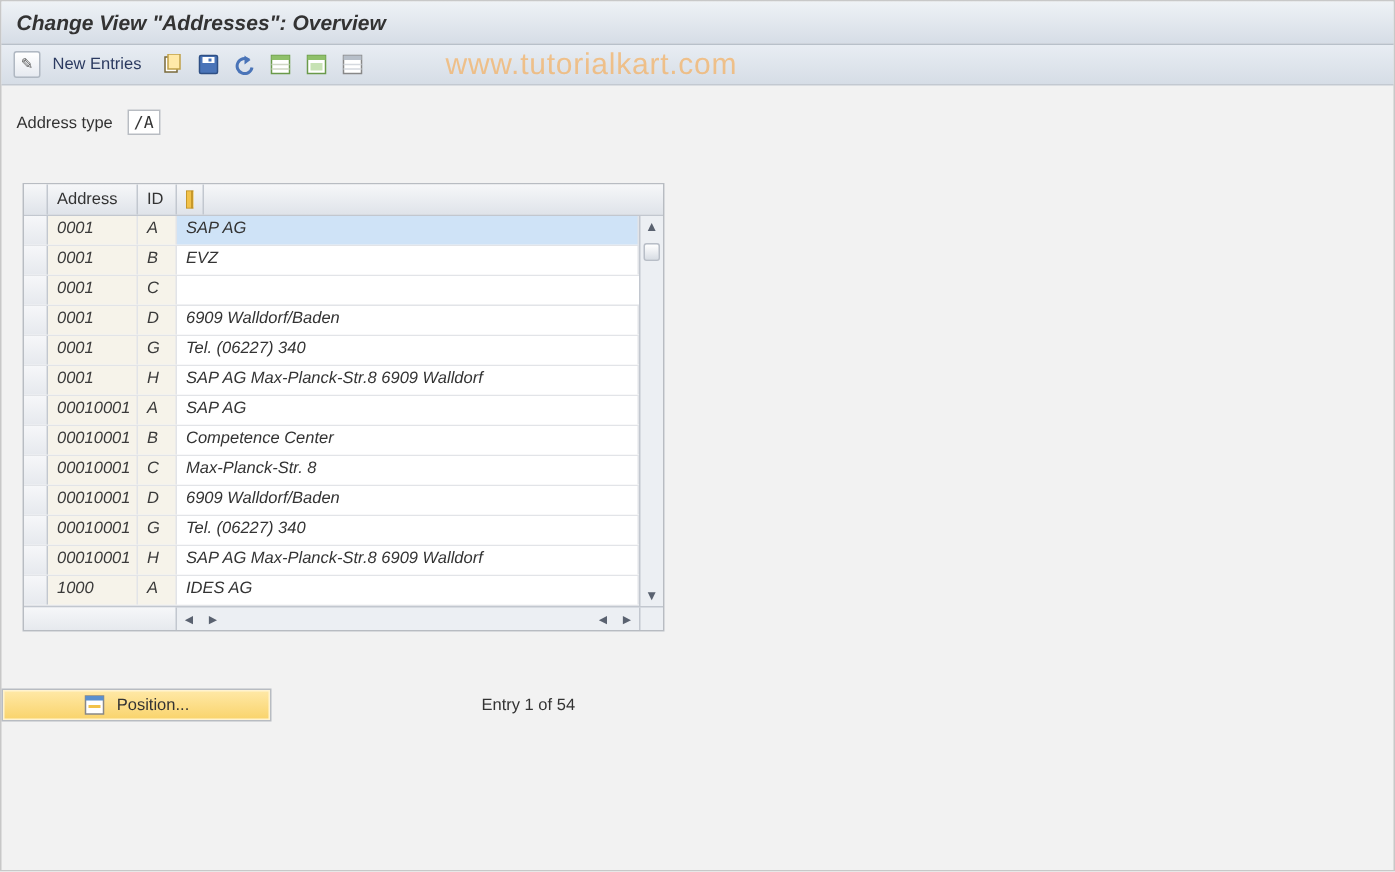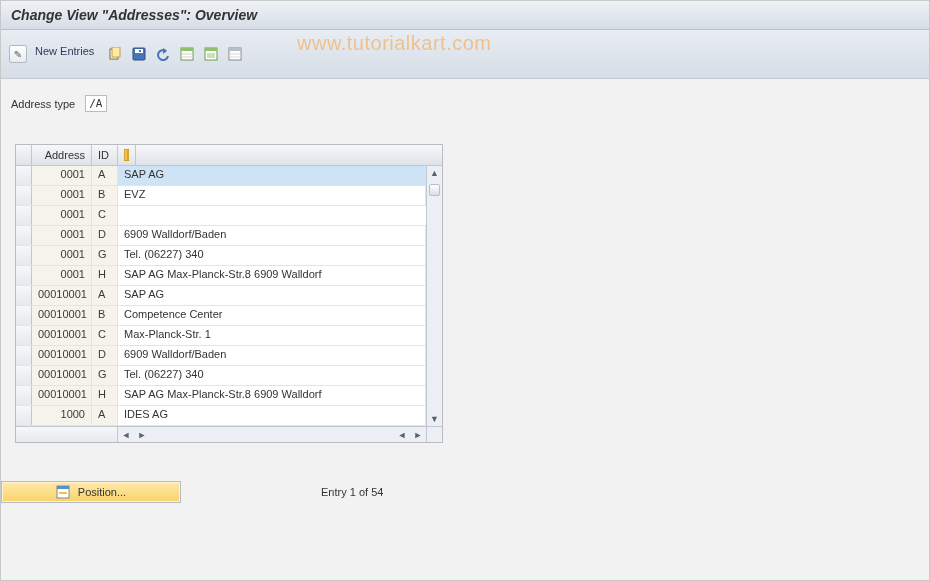--- a/index.html
+++ b/index.html
@@ -24,22 +24,23 @@
     padding: 6px 10px;
     font-weight: bold;
     font-style: italic;
     font-size: 14px;
     color: #333;
   }
   
   .toolbar {
     background: linear-gradient(#e8edf3, #d6dde6);
     border-bottom: 1px solid #c3c9d1;
-    padding: 15px 8px;
+    padding: 4px 8px;
     display: flex;
+    align-items: center;
     gap: 6px;
     position: relative;
   }
   .toolbar .btn {
     width: 18px; height: 18px;
     border: 1px solid #b0b8c2;
     background: linear-gradient(#fff,#e6eaf0);
     border-radius: 2px;
     display: inline-flex;
     align-items: center; justify-content: center;
@@ -97,30 +98,31 @@
   }
   .gh-cell {
     border-right: 1px solid #c2c7cf;
     padding: 4px 6px;
     font-size: 11px;
     color: #333;
     white-space: nowrap;
     overflow: hidden;
   }
   .sel-col { width: 16px; flex: 0 0 16px; background: linear-gradient(#f6f7f9,#dfe3e9);}
-  .addr-col { width: 60px; flex: 0 0 60px; text-align: right;}
+  .addr-col { width: 60px; flex: 0 0 60px;}
   .id-col   { width: 26px; flex: 0 0 26px;}
   .txt-col  { flex: 1 1 auto;}
   .cfg-col  { width: 18px; flex: 0 0 18px; display:flex;align-items:center;justify-content:center;}
   .cfg-col svg{display:block;}
   .row {
     display:flex;
     border-bottom: 1px solid #e2e4e8;
     height: 20px;
     align-items: stretch;
+    font-style: italic;
   }
   .cell {
     border-right: 1px solid #e2e4e8;
     padding: 2px 6px;
     font-size: 11px;
     overflow:hidden;
     white-space:nowrap;
   }
   .cell.sel-col {
     background: linear-gradient(#f6f7f9,#e6e9ee);
@@ -321,21 +323,21 @@
           <div class="row">
             <div class="cell sel-col"></div>
             <div class="cell addr-col">00010001</div>
             <div class="cell id-col">B</div>
             <div class="cell txt-col">Competence Center</div>
           </div>
           <div class="row">
             <div class="cell sel-col"></div>
             <div class="cell addr-col">00010001</div>
             <div class="cell id-col">C</div>
-            <div class="cell txt-col">Max-Planck-Str. 1</div>
+            <div class="cell txt-col">Max-Planck-Str. 8</div>
           </div>
           <div class="row">
             <div class="cell sel-col"></div>
             <div class="cell addr-col">00010001</div>
             <div class="cell id-col">D</div>
             <div class="cell txt-col">6909   Walldorf/Baden</div>
           </div>
           <div class="row">
             <div class="cell sel-col"></div>
             <div class="cell addr-col">00010001</div>

